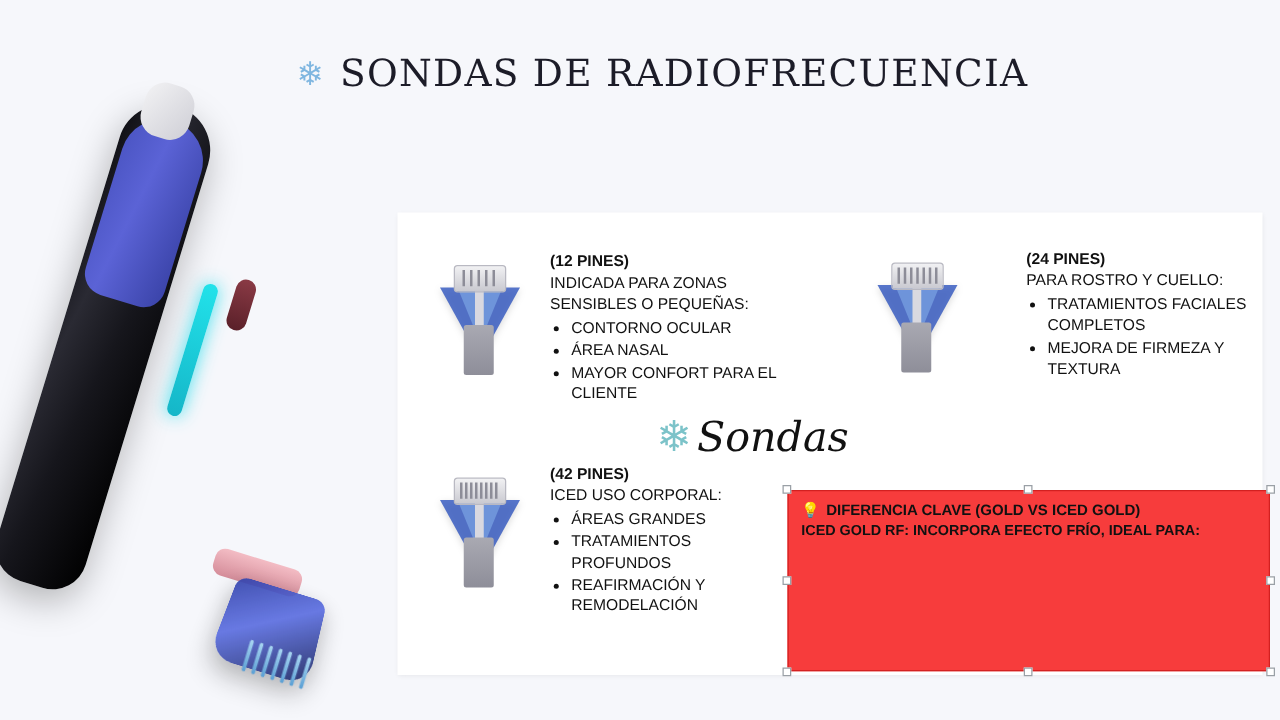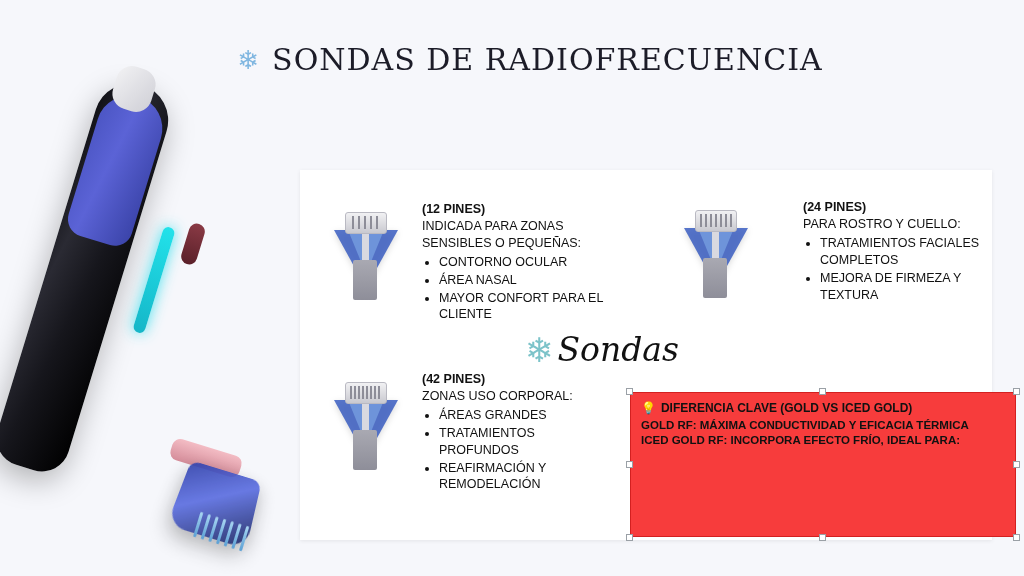--- a/index.html
+++ b/index.html
@@ -148,21 +148,21 @@
     bottom: 0;
     width: 3px;
     height: 26px;
     background: linear-gradient(180deg,#a9d6f2,#5a9fd4);
     border-radius: 2px;
   }
 
   
   .card {
     position: absolute;
-    left: 300px;
+    left: 318px;
     top: 170px;
     width: 692px;
     height: 370px;
     background: #ffffff;
     box-shadow: 0 1px 4px rgba(0,0,0,.08);
   }
 
   .tip-group { position: absolute; }
   .tip-group .tip-art { position: absolute; left: 0; top: 0; width: 92px; height: 100px; }
   .tip-group .tip-text { position: absolute; left: 102px; top: 2px; }
@@ -416,43 +416,40 @@
               <i style="left:16px"></i>
             <i style="left:20px"></i>
               <i style="left:24px"></i>
               <i style="left:28px"></i>
               <i style="left:32px"></i>
           </div>
         </div>
       </div>
       <div class="tip-text" style="width:190px;">
         <div class="tip-title">(42 PINES)</div>
-        <p class="tip-lead">ZONAS USO CORPORAL:</p>
+        <p class="tip-lead">ICED USO CORPORAL:</p>
         <ul class="tip-list">
           <li>Áreas grandes</li>
           <li>Tratamientos profundos</li>
           <li>Reafirmación y remodelación</li>
         </ul>
       </div>
     </div>
 
   </div>
 
   <div class="smart">
     <span class="flower">❄</span>
     <span class="word">Sondas</span>
   </div>
 
   <div class="redbox">
     <div class="rb-title">
       <span>💡</span>
       <span>DIFERENCIA CLAVE (GOLD VS ICED GOLD)</span>
-    </div>
-    <div class="rb-line">
-      <span>GOLD RF:</span><span class="norm"> MÁXIMA CONDUCTIVIDAD Y EFICACIA TÉRMICA</span>
     </div>
     <div class="rb-line">
       <span>ICED GOLD RF:</span><span class="norm"> INCORPORA EFECTO FRÍO, IDEAL PARA:</span>
     </div>
   </div>
 
   <div class="handle" style="left:626px; top:388px;"></div>
   <div class="handle" style="left:819px; top:388px;"></div>
   <div class="handle" style="left:1013px; top:388px;"></div>
   <div class="handle" style="left:626px; top:461px;"></div>

